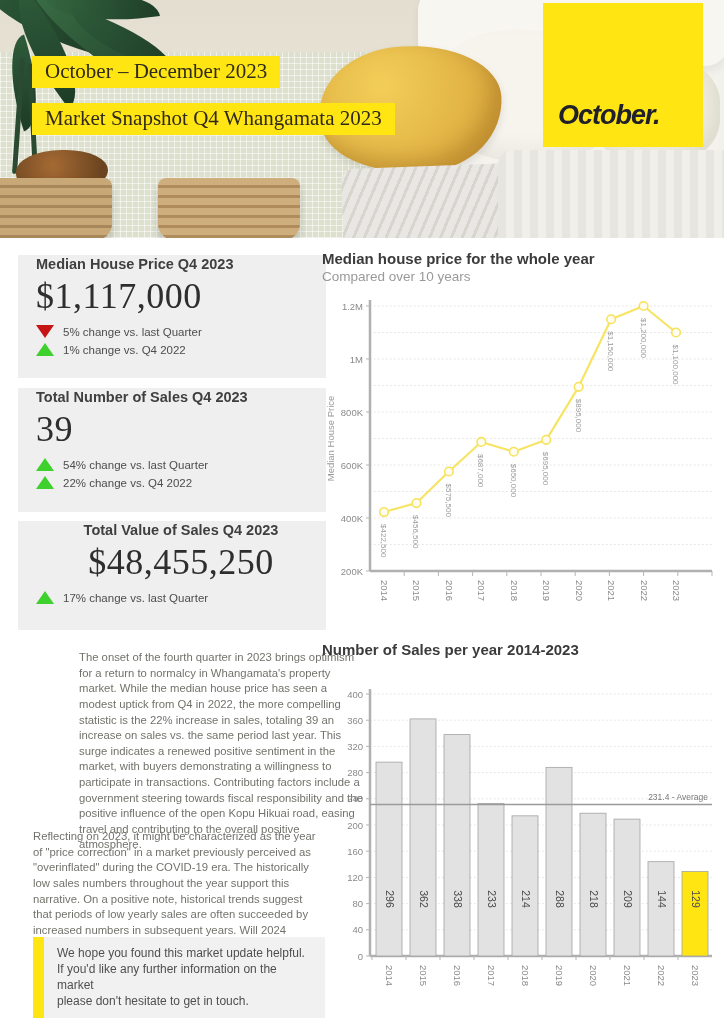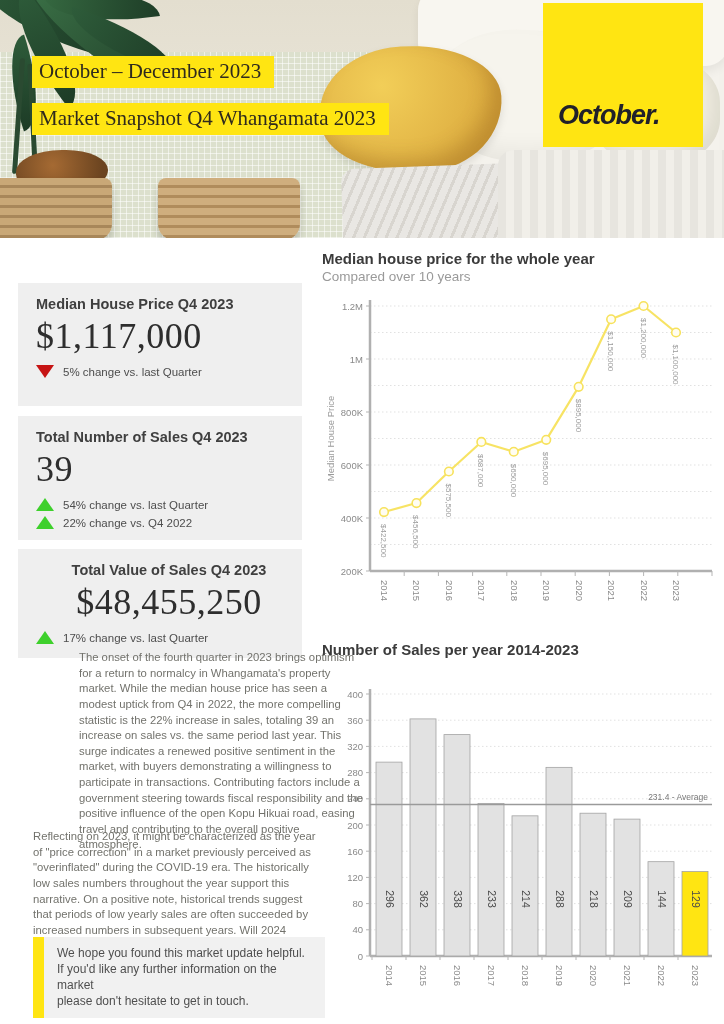--- a/index.html
+++ b/index.html
@@ -37,31 +37,31 @@
   .fiber{position:absolute;background:radial-gradient(circle at 40% 35%,#a56a33,#6b4420 80%);
         border-radius:50% 46% 55% 45%;}
   .blanket-gray{position:absolute;left:342px;top:166px;width:178px;height:74px;
         background:repeating-linear-gradient(115deg,#e9e7e3 0 7px,#d8d5cf 7px 10px);
         border-radius:14px 20px 0 0;transform:rotate(-2deg);}
   .throw-white{position:absolute;left:498px;top:150px;width:226px;height:90px;
         background:repeating-linear-gradient(90deg,rgba(0,0,0,.045) 0 8px,transparent 8px 16px),#f1efe9;
         border-radius:16px 0 0 0;}
   .banner-line{position:absolute;left:32px;background:var(--brand_yellow);
         color:#2f2a1d;font-family:"Liberation Serif",serif;font-size:21px;
-        padding:3px 13px 4px 7px;white-space:nowrap;z-index:5;}
+        padding:3px 13px 4px 13px;white-space:nowrap;z-index:5;}
   .banner-period{top:56px;}
   .banner-title{top:103px;font-family:Liberation Serif, serif;}
   .logo{position:absolute;left:543px;top:3px;width:160px;height:144px;
         background:var(--brand_yellow);z-index:6;}
   .logo span{position:absolute;left:15px;bottom:16px;font-size:27px;font-weight:800;
         font-style:italic;letter-spacing:-1px;color:#20202a;}
 
   
-  .stat-box{position:absolute;left:18px;width:284px;background:#efefef;
-        padding:13px 0 0 18px;box-sizing:border-box;margin-top:28px;}
+  .stat-box{position:absolute;left:18px;width:308px;background:#efefef;
+        padding:1px 0 0 18px;box-sizing:border-box;}
   .stat-box.b1{top:255px;height:123px;}
   .stat-box.b2{top:388px;height:124px;}
   .stat-box.b3{top:521px;height:109px;text-align:center;}
   .stat-label{font-size:14.5px;font-weight:600;color:#3f3f3f;}
   .stat-value{font-family:"Liberation Serif",serif;font-size:36px;color:#2e2e2e;
         margin-top:3px;letter-spacing:.5px;}
   .stat-changes{margin-top:8px;}
   .change{display:flex;align-items:center;margin-bottom:5px;}
   .tri{width:0;height:0;border-left:9px solid transparent;border-right:9px solid transparent;
         margin-right:9px;}
@@ -129,20 +129,24 @@
     </div>
   </header>
 
   <section class="stat-box b1">
     <div class="stat-label">Median House Price Q4 2023</div>
     <div class="stat-value">$1,117,000</div>
     <div class="stat-changes">
       <div class="change">
         <span class="tri" data-dir="down"></span>
         <span class="change-text">5% change vs. last Quarter</span>
+      </div>
+      <div class="change">
+        <span class="tri" data-dir="up"></span>
+        <span class="change-text">1% change vs. Q4 2022</span>
       </div>
     </div>
   </section>
 
   <section class="stat-box b2">
     <div class="stat-label">Total Number of Sales Q4 2023</div>
     <div class="stat-value">39</div>
     <div class="stat-changes">
       <div class="change">
         <span class="tri" data-dir="up"></span>

